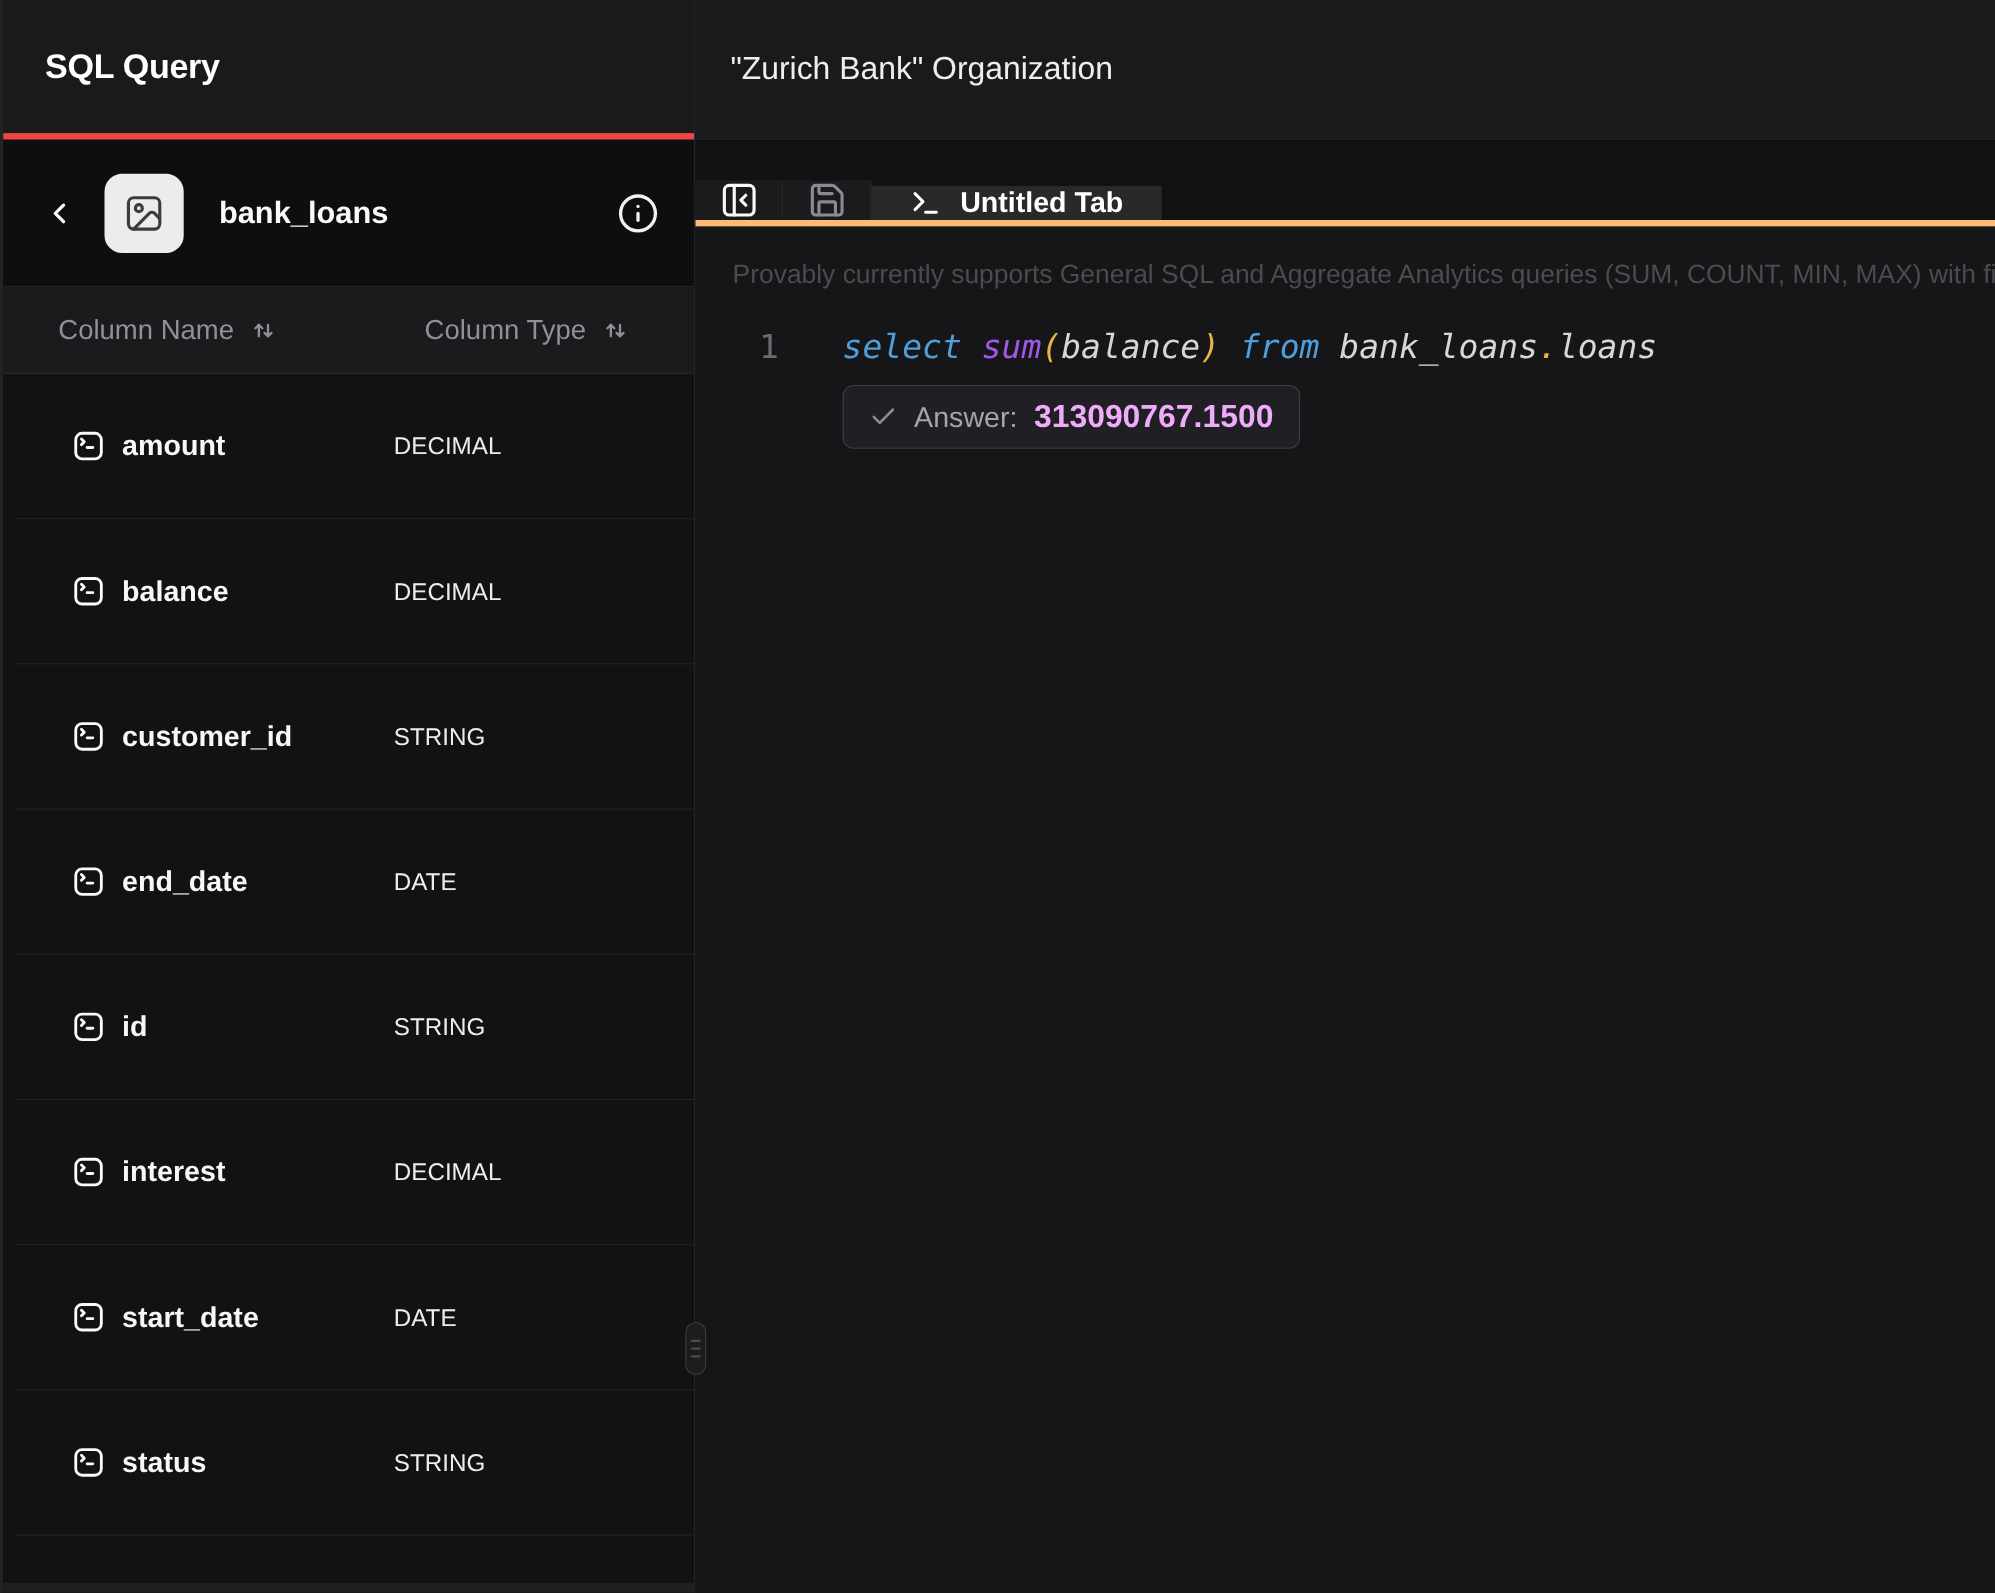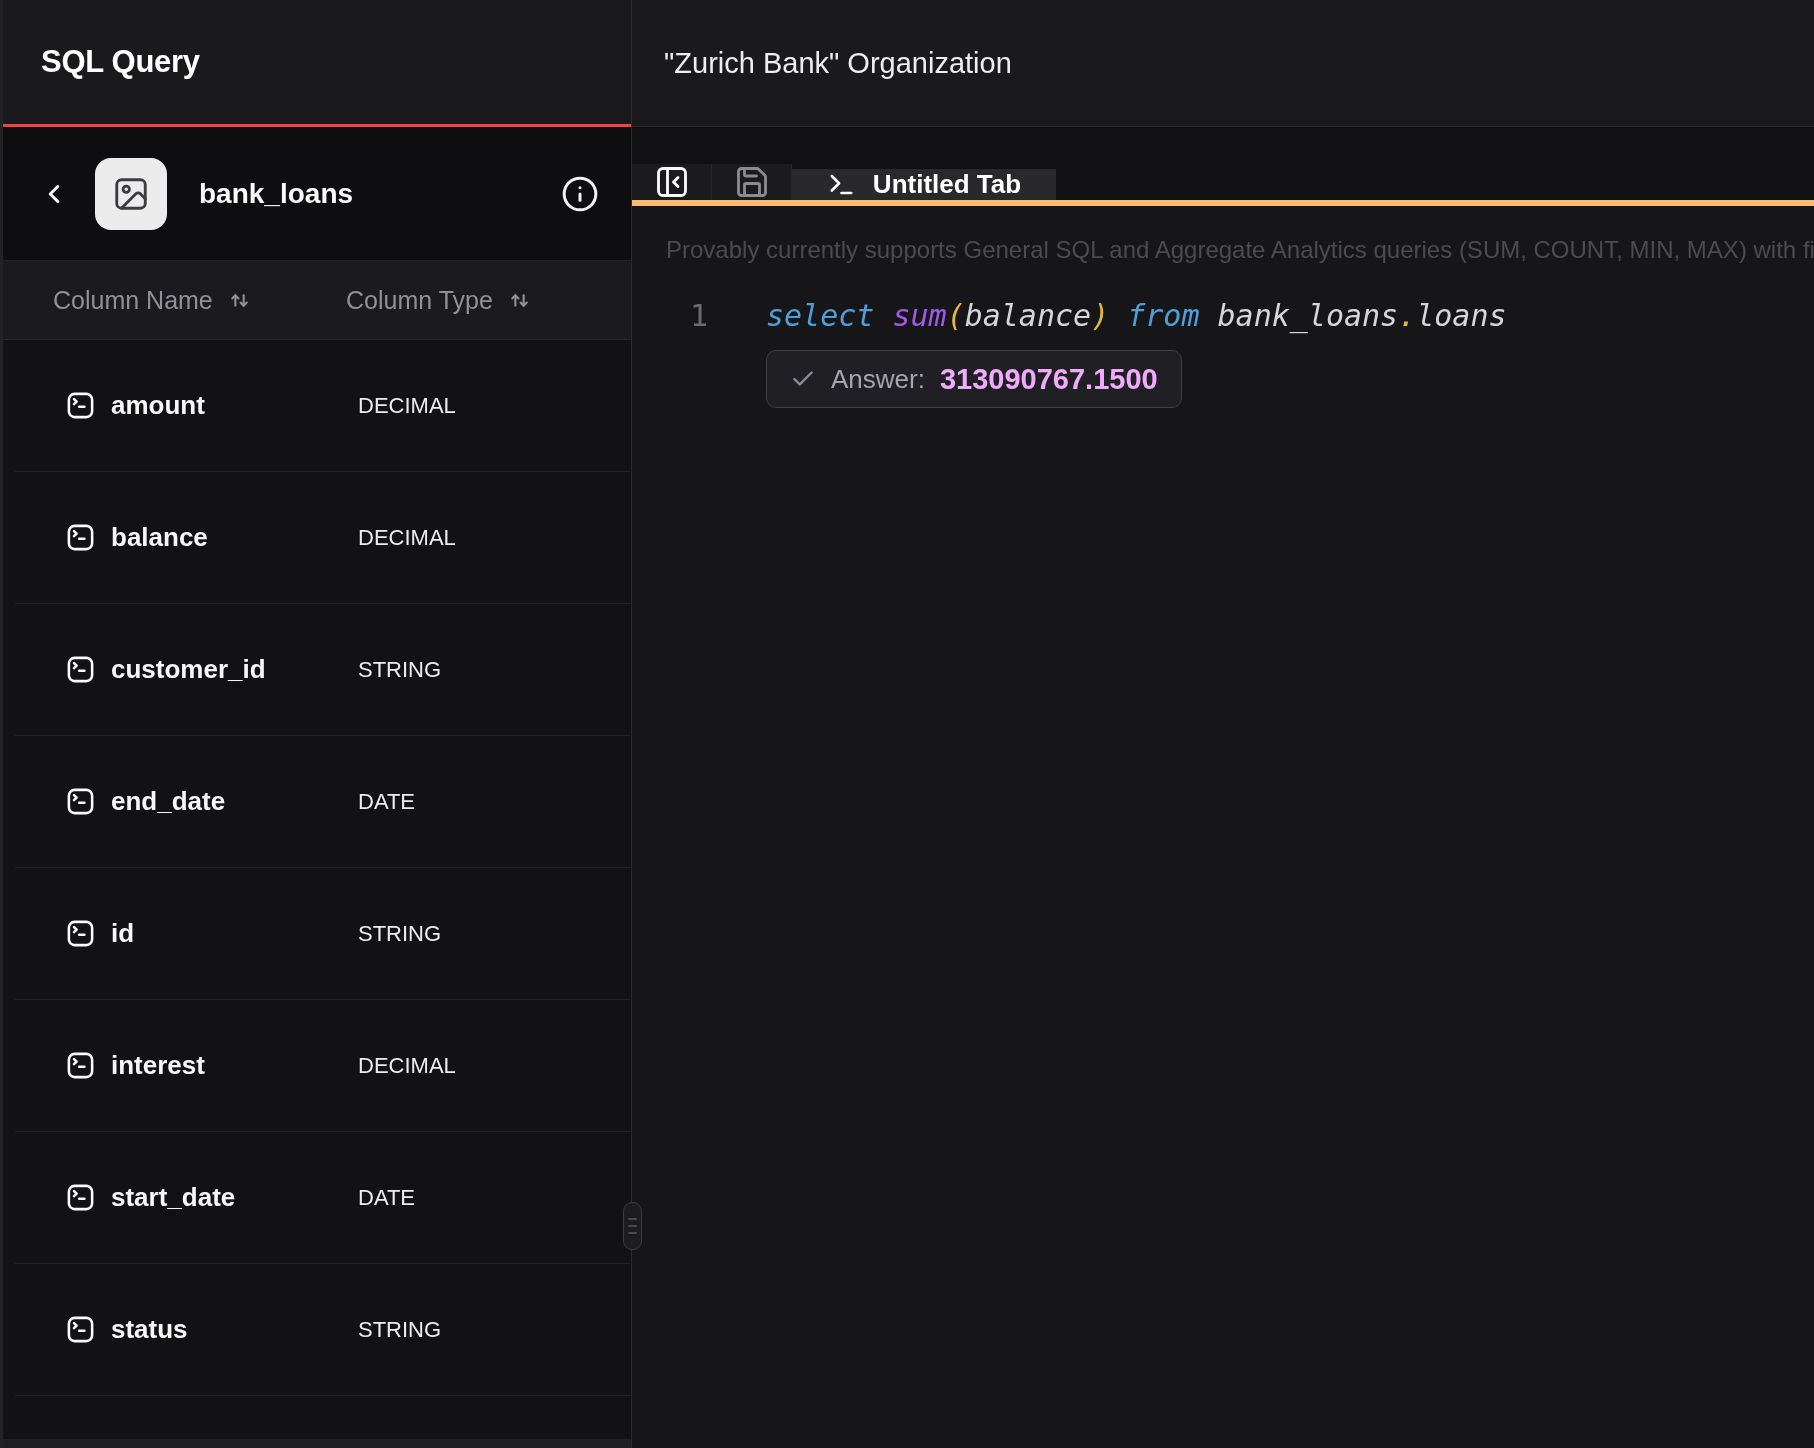--- a/index.html
+++ b/index.html
@@ -17,21 +17,21 @@
     width: 632px; height: 100%;
     background: #121214;
     border-left: 3px solid #232326;
     border-right: 1px solid #2c2c2f;
     display: flex; flex-direction: column;
     position: relative; flex: none;
   }
   .sb-header {
     height: 127px; flex: none;
     background: #1a1a1c;
-    border-bottom: 3px solid #ef4444;
+    border-bottom: 6px solid #ef4444;
     display: flex; align-items: center;
     padding-left: 38px;
   }
   .sb-title { font-size: 31px; font-weight: 700; letter-spacing: -0.3px; color: #ffffff; }
 
   .table-bar {
     height: 134px; flex: none;
     background: #0e0e10;
     border-bottom: 1px solid #232326;
     display: flex; align-items: center;
@@ -46,20 +46,21 @@
   .table-name { margin-left: 32px; font-size: 28px; font-weight: 600; color: #fafafa; }
   .info-btn { margin-left: auto; margin-right: 32px; color: #f2f2f2; background: none; border: none; cursor: pointer; }
 
   .col-header {
     height: 79px; flex: none;
     background: #1b1b1d;
     border-bottom: 1px solid #28282b;
     display: flex; align-items: center;
     color: #909098;
     font-size: 25px;
+    gap: 40px;
   }
   .name-col { width: 343px; flex: none; padding-left: 50px; display: flex; align-items: center; }
   .type-col { flex: 1; display: flex; }
   .sort-btn { margin-left: 14px; color: #909098; background: none; border: none; cursor: pointer; }
 
   .rows { flex: 1; background: #121214; overflow: hidden; padding-left: 12px; }
   .row {
     height: 132px;
     border-bottom: 1px solid #232326;
     display: flex; align-items: center;

